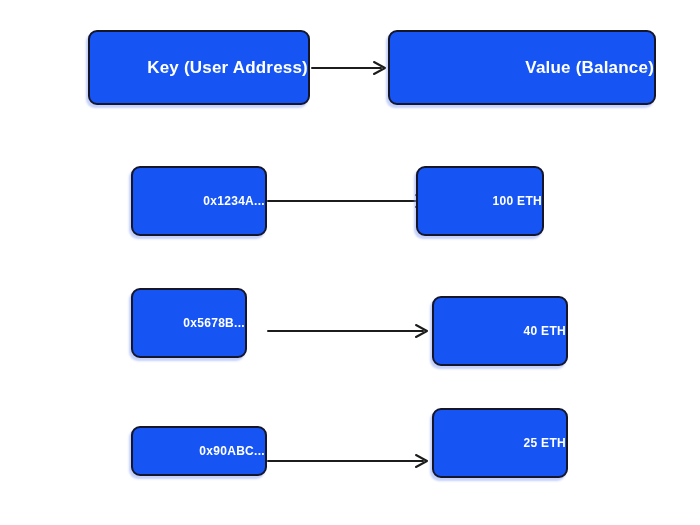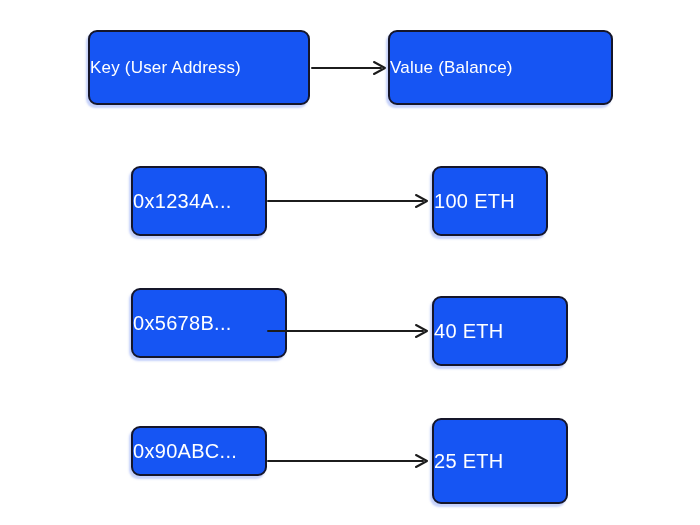--- a/index.html
+++ b/index.html
@@ -6,74 +6,74 @@
   body{
     width:700px;height:525px;position:relative;overflow:hidden;
     background:var(--background,#ffffff);
     font-family:"Liberation Sans",sans-serif;
   }
   .box{
     position:absolute;box-sizing:border-box;
     background:var(--box-fill,#1655f3);
     border:2px solid var(--box-border,#15162a);
     border-radius:9px;
-    display:flex;align-items:center;justify-content:flex-start;
-    color:var(--text,#ffffff);font-weight:normal;
+    display:flex;align-items:center;justify-content:flex-end;
+    color:var(--text,#ffffff);font-weight:bold;
     box-shadow:-2px 3px 2px rgba(141,166,248,0.5);
   }
   .hdr{font-size:17px;letter-spacing:0.2px;}
-  .cell{font-size:20px;letter-spacing:0.3px;}
+  .cell{font-size:12px;letter-spacing:0.3px;}
   .arrow{position:absolute;overflow:visible;}
   .arrow line,.arrow path{
     stroke:var(--arrow,#1c1c1c);stroke-width:2;fill:none;
     stroke-linecap:round;stroke-linejoin:round;
   }
 </style>
 </head>
 <body>
 
 <div>
 
   <div class="box hdr" style="left:88px;top:30px;width:222px;height:75px">
     <span>Key (User Address)</span>
   </div>
   <svg class="arrow" style="left:311px;top:57px" width="78" height="22">
     <line x1="1" y1="11" x2="70" y2="11"></line>
     <path d="M63,5 L74,11 L63,17"></path>
   </svg>
-  <div class="box hdr" style="left:388px;top:30px;width:225px;height:75px">
+  <div class="box hdr" style="left:388px;top:30px;width:268px;height:75px">
     <span>Value (Balance)</span>
   </div>
 
   <div class="box cell" style="left:131px;top:166px;width:136px;height:70px">
     <span>0x1234A...</span>
   </div>
   <svg class="arrow" style="left:267px;top:190px" width="164" height="22">
     <line x1="1" y1="11" x2="156" y2="11"></line>
     <path d="M149,5 L160,11 L149,17"></path>
   </svg>
-  <div class="box cell" style="left:432px;top:166px;width:116px;height:70px">
+  <div class="box cell" style="left:416px;top:166px;width:128px;height:70px">
     <span>100 ETH</span>
   </div>
 
-  <div class="box cell" style="left:131px;top:288px;width:156px;height:70px">
+  <div class="box cell" style="left:131px;top:288px;width:116px;height:70px">
     <span>0x5678B...</span>
   </div>
   <svg class="arrow" style="left:267px;top:320px" width="164" height="22">
     <line x1="1" y1="11" x2="156" y2="11"></line>
     <path d="M149,5 L160,11 L149,17"></path>
   </svg>
   <div class="box cell" style="left:432px;top:296px;width:136px;height:70px">
     <span>40 ETH</span>
   </div>
 
   <div class="box cell" style="left:131px;top:426px;width:136px;height:50px">
     <span>0x90ABC...</span>
   </div>
   <svg class="arrow" style="left:267px;top:450px" width="164" height="22">
     <line x1="1" y1="11" x2="156" y2="11"></line>
     <path d="M149,5 L160,11 L149,17"></path>
   </svg>
-  <div class="box cell" style="left:432px;top:418px;width:136px;height:86px">
+  <div class="box cell" style="left:432px;top:408px;width:136px;height:70px">
     <span>25 ETH</span>
   </div>
 
 </div>
 
 </body></html>

